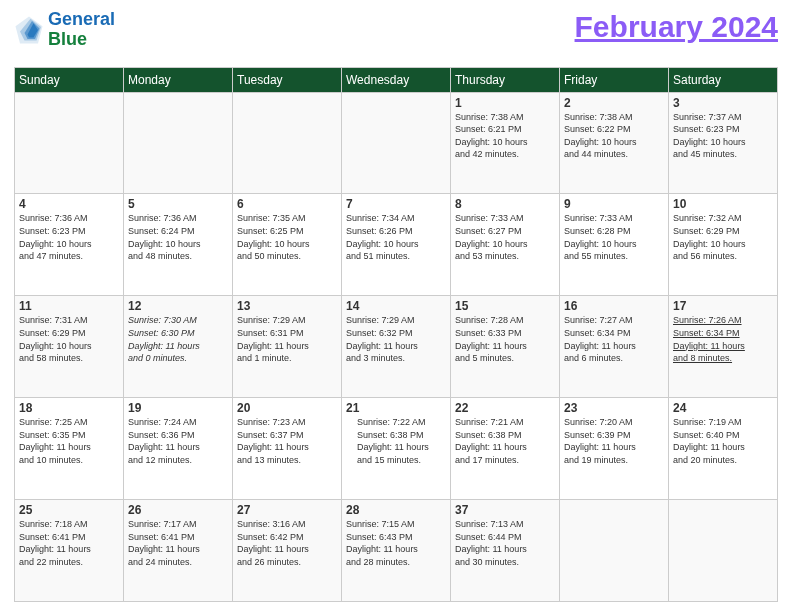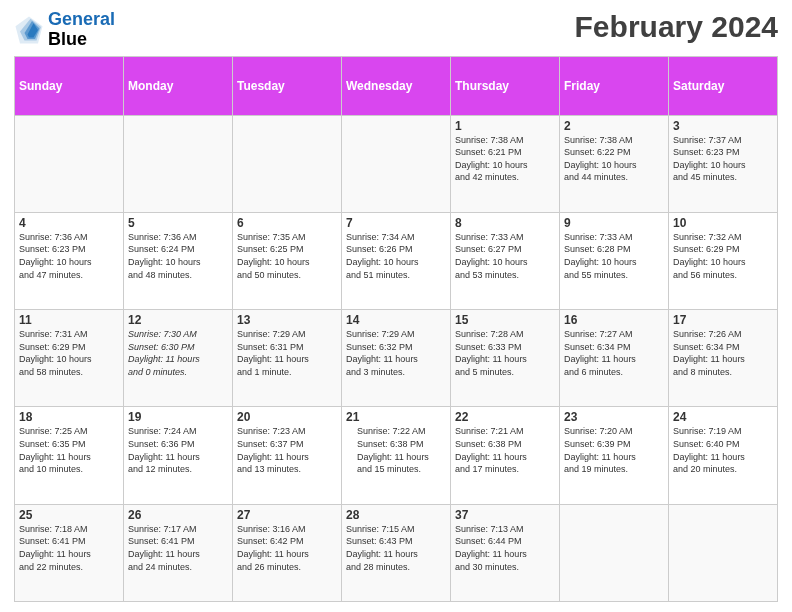--- a/index.html
+++ b/index.html
@@ -14,21 +14,21 @@
       width: 792px;
       height: 612px;
       padding: 10px 14px 10px 14px;
       display: flex;
       flex-direction: column;
     }
     .header {
       display: flex;
       justify-content: space-between;
       align-items: flex-start;
-      margin-bottom: 6px;
+      margin-bottom: 17px;
     }
     .logo {
       display: flex;
       align-items: center;
       gap: 4px;
     }
     .logo-text {
       font-size: 18px;
       font-weight: bold;
       color: #333;
@@ -40,39 +40,40 @@
     .logo-icon {
       width: 30px;
       height: 30px;
     }
     .title-block {
       text-align: right;
     }
     .month-year {
       font-size: 30px;
       font-weight: bold;
-      color: #404040;
+      color: #8b5cf6;
       line-height: 1.1;
+      text-decoration: underline;
     }
     .location {
       font-size: 14px;
       color: #555;
       margin-top: 2px;
     }
     .calendar {
       width: 100%;
       border-collapse: collapse;
       flex: 1;
     }
     .calendar th {
-      background-color: #d946ef;
+      background-color: #14532d;
       color: #fff;
       font-size: 12px;
-      font-weight: bold;
-      padding: 22px 4px;
+      font-weight: normal;
+      padding: 5px 4px;
       text-align: left;
       border: 1px solid #ccc;
     }
     .calendar td {
       border: 1px solid #ccc;
       vertical-align: top;
       padding: 3px 4px;
       width: calc(100% / 7);
       font-size: 9.5px;
       color: #333;
@@ -109,21 +110,21 @@
   <div class="header">
     <div class="logo">
       <svg class="logo-icon" viewBox="0 0 40 40">
         <polygon points="20,2 38,15 32,38 8,38 2,15" fill="#2a7abf" opacity="0.15"></polygon>
         <polygon points="22,5 36,16 30,34 14,34 8,22" fill="#2a7abf" opacity="0.3"></polygon>
         <polygon points="24,8 34,18 28,32 18,32 14,24" fill="#2a7abf" opacity="0.6"></polygon>
         <polygon points="26,11 32,20 26,30 20,30 18,26" fill="#2a7abf"></polygon>
       </svg>
       <div class="logo-text">
         <span>General</span><br>
-        <span style="color:#000000;">Blue</span>
+        <span style="color:#15803d;">Blue</span>
       </div>
     </div>
     <div class="title-block">
       <div class="month-year">February 2024</div>
     </div>
   </div>
 
   <table class="calendar">
     <thead>
       <tr>
@@ -253,21 +254,21 @@
           </td>
           <td>
             <span class="day-number">16</span>
             <div class="day-info" style="white-space: pre-line;">Sunrise: 7:27 AM
 Sunset: 6:34 PM
 Daylight: 11 hours
 and 6 minutes.</div>
           </td>
           <td>
             <span class="day-number">17</span>
-            <div class="day-info" style="white-space: pre-line;">Sunrise: 7:26 AM
+            <div class="day-info" style="white-space: pre-line; text-decoration: underline;">Sunrise: 7:26 AM
 Sunset: 6:34 PM
 Daylight: 11 hours
 and 8 minutes.</div>
           </td>
         </tr>
         <tr>
           <td>
             <span class="day-number">18</span>
             <div class="day-info" style="white-space: pre-line;">Sunrise: 7:25 AM
 Sunset: 6:35 PM

